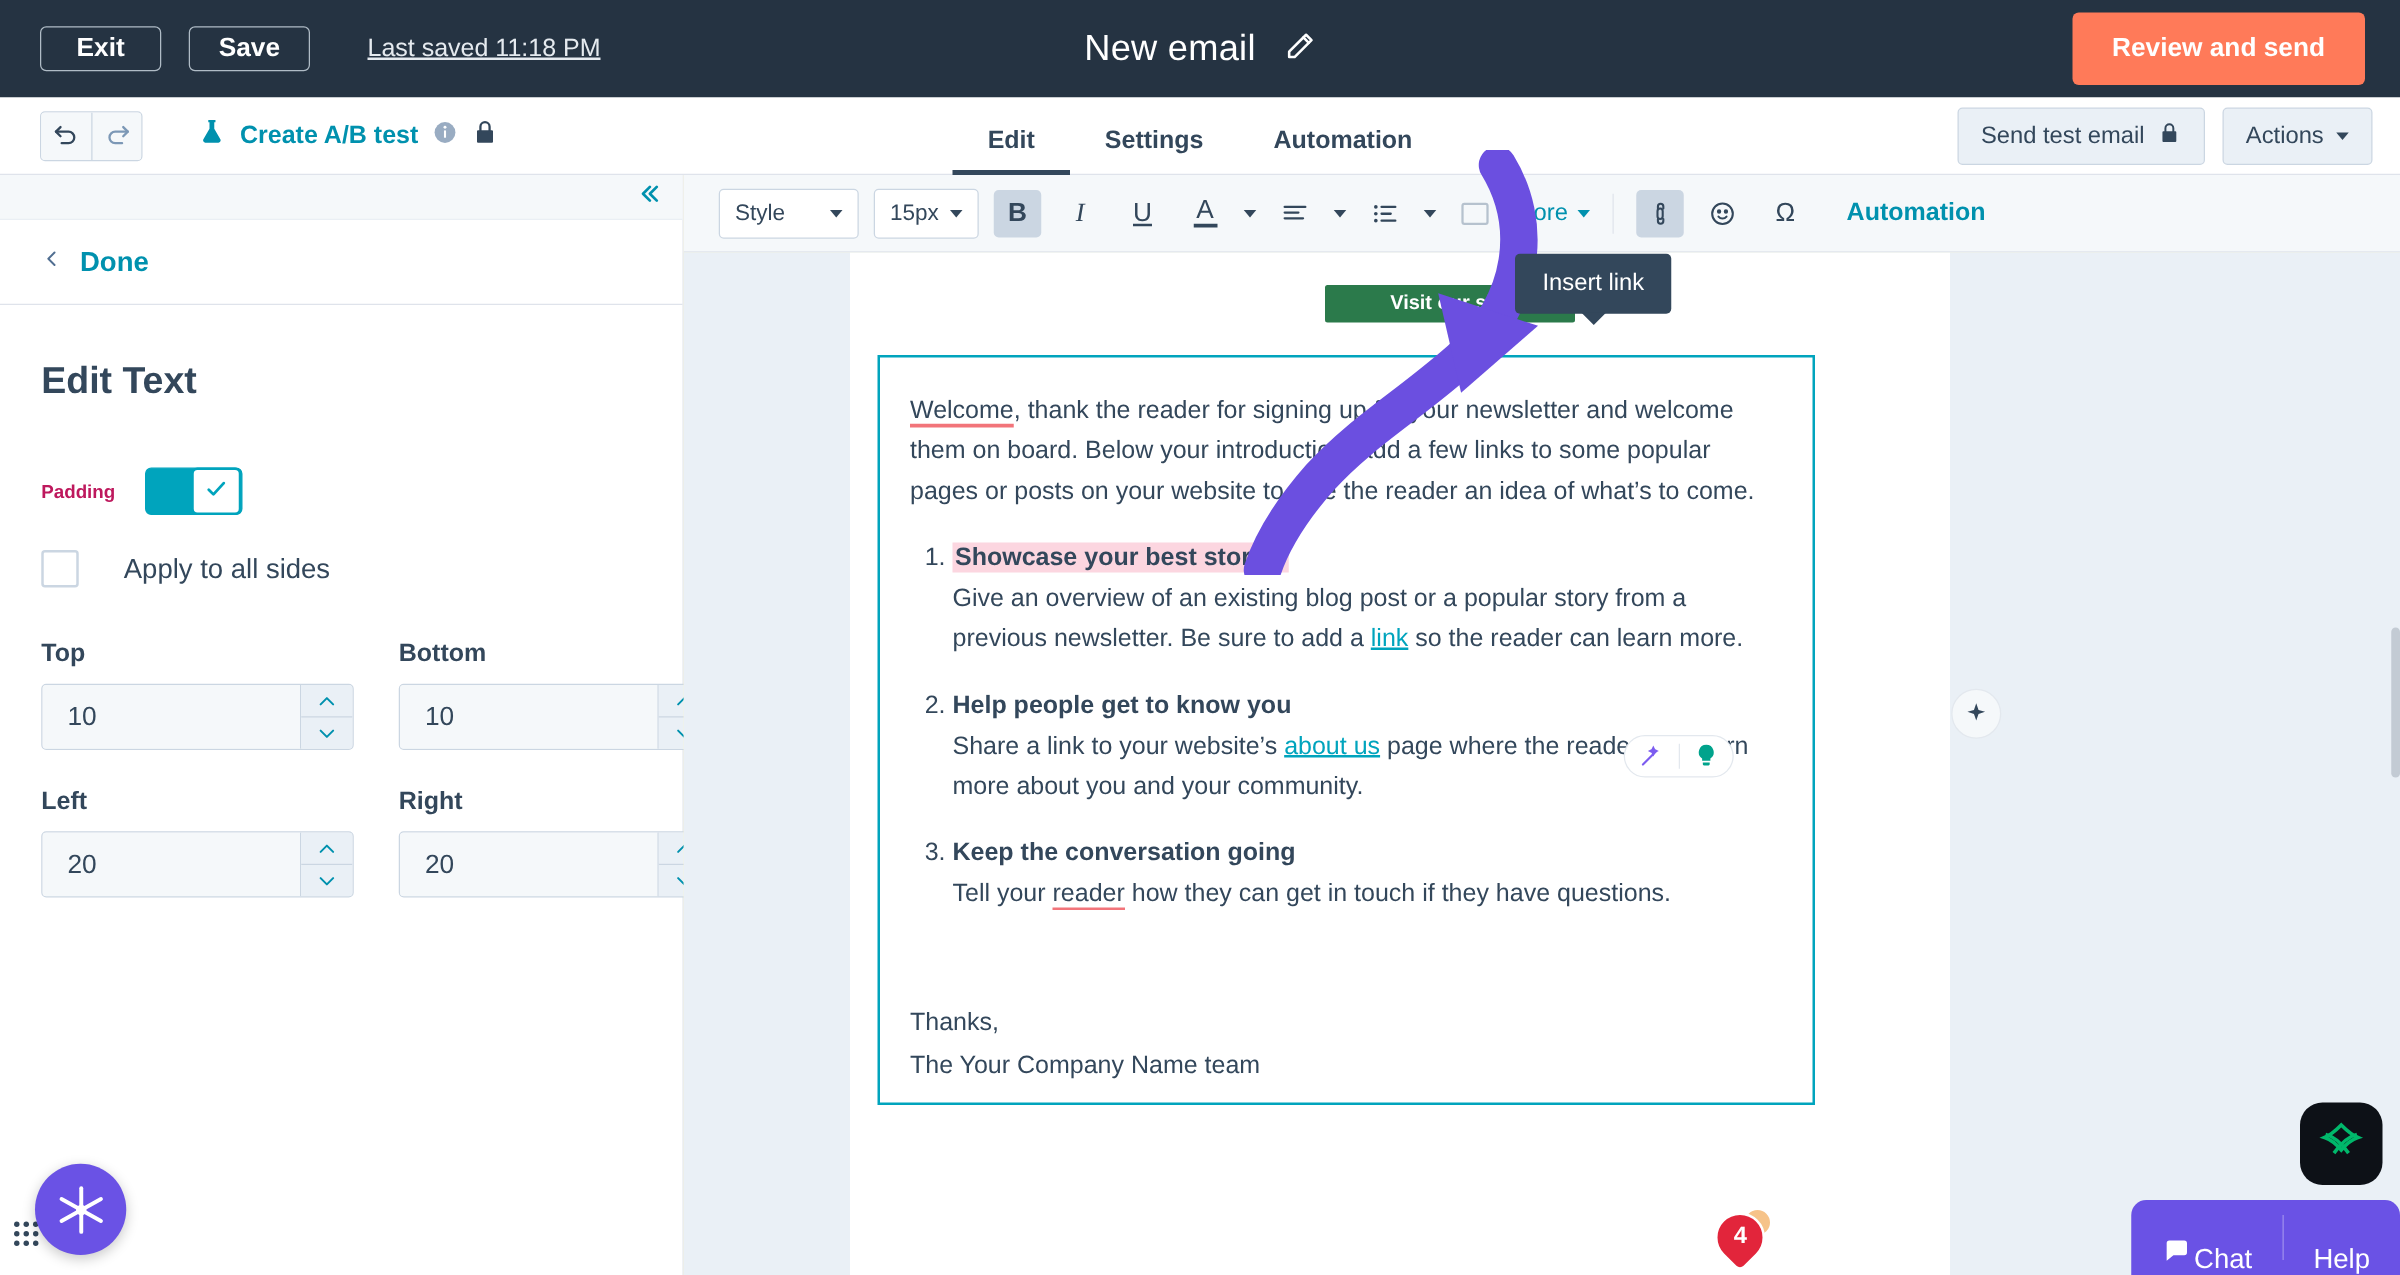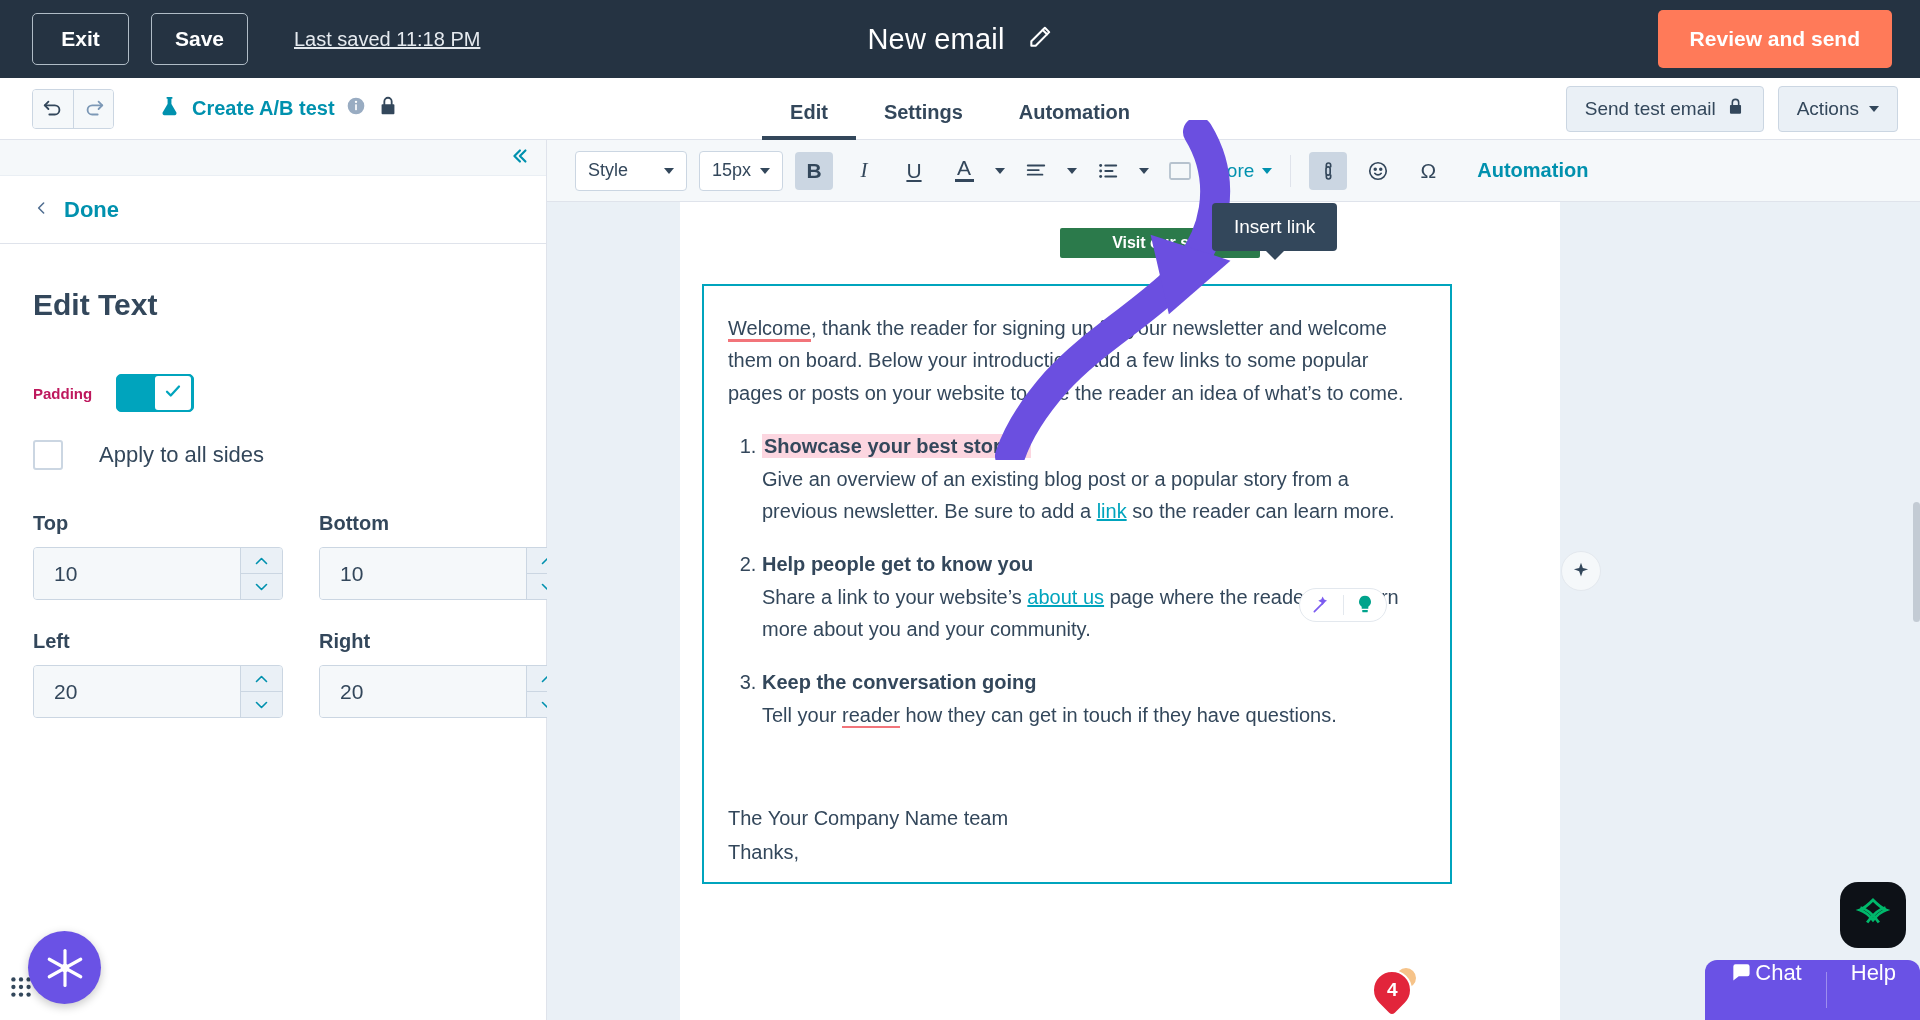--- a/index.html
+++ b/index.html
@@ -9,21 +9,21 @@
     background: #fff; overflow: hidden;
   }
   #app { position: relative; width: 1920px; height: 1020px; }
 
   
   .topbar {
     position: absolute; left:0; top:0; width:1920px; height:78px;
     background:#253342; display:flex; align-items:center;
   }
   .tb-btn {
-    height:52px; min-width:97px; padding:0 22px;
+    height:36px; min-width:97px; padding:0 22px;
     border:1px solid #b0bcc6; border-radius:5px;
     background:transparent; color:#fff;
     font-size:21px; font-weight:700; cursor:pointer;
     display:flex; align-items:center; justify-content:center;
     font-family:"Liberation Sans", sans-serif;
   }
   .tb-exit { margin-left:32px; }
   .tb-save { margin-left:22px; }
   .tb-lastsaved {
     margin-left:46px; color:#e5eaef; font-size:20px;
@@ -196,21 +196,21 @@
   .grid-dots { position:absolute; left:8px; bottom:20px; width:26px; height:26px; cursor:pointer; }
   .snowflake-fab {
     position:absolute; left:28px; bottom:16px; width:73px; height:73px; border-radius:50%;
     background:#6a52e5; display:flex; align-items:center; justify-content:center; cursor:pointer;
     box-shadow:0 3px 10px rgba(0,0,0,.22);
   }
   .chat-bar {
     position:absolute; right:0; bottom:0; height:60px; display:flex; align-items:stretch;
     background:#6a52e5; border-radius:12px 12px 0 0; overflow:hidden; z-index:30;
   }
-  .chat-seg { display:flex; align-items:flex-start; gap:0; padding:0 24px; color:#fff; font-size:22px; cursor:pointer; }
+  .chat-seg { display:flex; align-items:flex-end; gap:0; padding:0 24px; color:#fff; font-size:22px; cursor:pointer; }
   .chat-sep { width:1px; background:rgba(255,255,255,.35); margin:12px 0; }
   .badge4 {
     position:absolute; right:504px; bottom:6px; width:44px; height:44px; z-index:31;
   }
   .badge4 .pin {
     width:40px; height:40px; background:#e2253b; border-radius:50% 50% 50% 6px; transform:rotate(-45deg);
     display:flex; align-items:center; justify-content:center; border:2px solid #fff;
   }
   .badge4 .pin span { transform:rotate(45deg); color:#fff; font-size:19px; font-weight:700; }
   .badge4 .face {
@@ -521,22 +521,22 @@
             </li>
             <li>
               <span class="li-head">Keep the conversation going</span>
               <div class="li-body">
                 <span>Tell your </span><span class="sp-redthin">reader</span><span> how they can get in touch if they have questions.</span>
               </div>
             </li>
           </ol>
 
           <div class="sign">
+            <div>Thanks,</div>
             <div>The Your Company Name team</div>
-            <div>Thanks,</div>
           </div>
         </div>
       </div>
 
       <div class="ai-sparkle">
         <svg width="20" height="20" viewBox="0 0 24 24" fill="#33475b">
             <path d="M12 2l2.2 6.3L20.5 10l-6.3 2.2L12 18.5l-2.2-6.3L3.5 10l6.3-1.7z"></path>
           </svg>
       </div>
       <div class="ai-pill">

